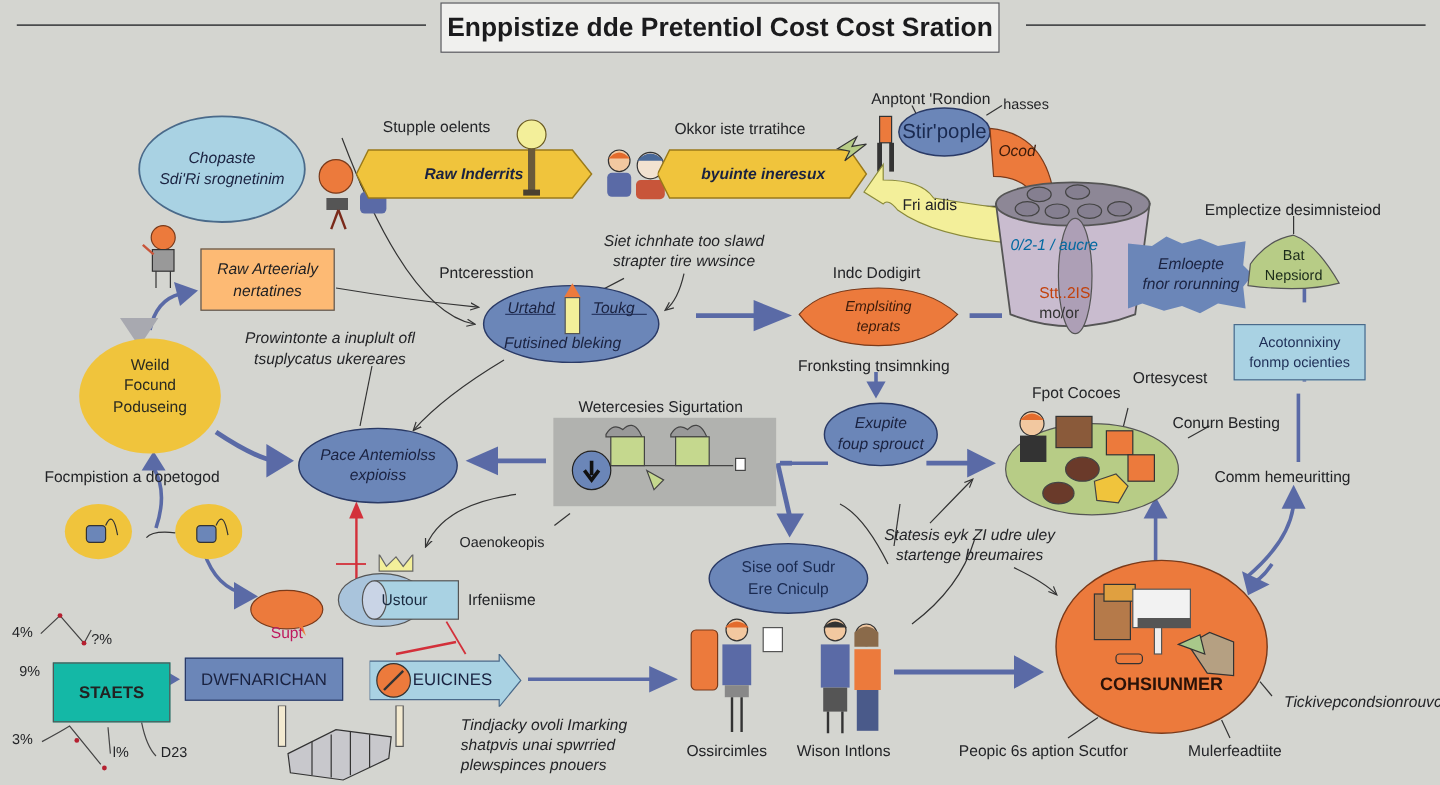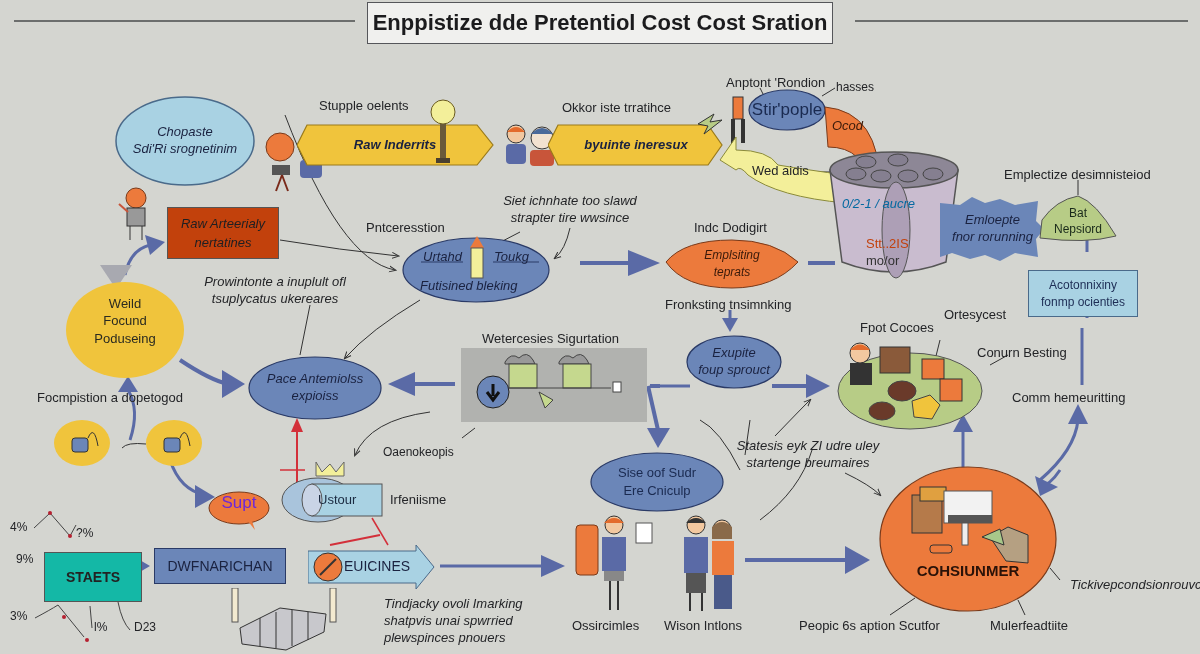--- a/index.html
+++ b/index.html
@@ -6,21 +6,21 @@
   html, body { width: 1200px; height: 654px; overflow: hidden; }
   body { background: #d4d5d0; font-family: "Liberation Sans", sans-serif; color: #1e1f22; position: relative; }
   .abs { position: absolute; }
   svg.layer { position: absolute; left: 0; top: 0; width: 1200px; height: 654px; }
   .title-box { left: 367px; top: 2px; width: 466px; height: 42px; background: #f0f0ee; border: 1.5px solid #55565a; display: flex; align-items: center; justify-content: center; font-weight: bold; font-size: 22px; color: #1b1b1d; }
   .lbl { font-size: 13px; color: #232427; white-space: nowrap; }
   .lbl.it { font-style: italic; justify-content: space-between; }
   .ctr { text-align: center; display: flex; flex-direction: column; align-items: center; justify-content: center; }
   .oval-text { font-size: 13px; font-style: italic; color: #1d2d55; line-height: 1.3; text-align: center; }
   .dark { color: #1a2240; }
-  .box { background: #c2410c; border: 1.5px solid #555; text-align: right; }
+  .box { background: #fdba74; border: 1.5px solid #555; text-align: right; }
 </style>
 </head>
 <body>
 
 <svg class="layer" viewBox="0 0 1200 654">
   <defs>
     <marker id="ah" markerWidth="8" markerHeight="8" refX="6" refY="4" orient="auto">
         <path d="M0,0 L8,4 L0,8 Z" fill="#5a6aa6"></path>
       </marker>
     <marker id="ahthin" markerWidth="8" markerHeight="8" refX="6" refY="4" orient="auto">
@@ -168,21 +168,21 @@
     <ellipse cx="40" cy="22" rx="38" ry="20" fill="#6b86b8" stroke="#2a3a66" stroke-width="1.2"></ellipse>
   </svg>
 <div class="abs ctr" style="left:747px;top:88px;width:80px;height:44px;font-size:17px;color:#1a2a50">Stir'pople</div>
 <svg class="abs" style="left:820px;top:102px" width="70" height="90">
     <path d="M5,5 Q60,10 60,85 L50,85 Q45,45 8,45 Z" fill="#ec7a3c" stroke="#7a3a1a"></path>
   </svg>
 <div class="abs" style="left:832px;top:118px;font-size:13px;font-style:italic;color:#3a1a0a">Ocod</div>
 <svg class="abs" style="left:718px;top:135px" width="130" height="70">
     <path d="M2,25 L18,2 L18,15 Q50,15 60,30 Q90,35 128,40 L128,68 Q60,62 30,40 Q22,30 18,35 Z" fill="#f3ef9a" stroke="#8a8a3a"></path>
   </svg>
-<div class="abs lbl" style="left:752px;top:163px">Wed aidis</div>
+<div class="abs lbl" style="left:752px;top:163px">Fri aidis</div>
 
 <svg class="abs" style="left:826px;top:150px" width="136" height="130">
   <path d="M4,20 L16,112 Q68,132 120,112 L132,20 Z" fill="#c9bccf" stroke="#555" stroke-width="1.5"></path>
   <ellipse cx="68" cy="20" rx="64" ry="18" fill="#8d8796" stroke="#555" stroke-width="1.5"></ellipse>
   <ellipse cx="40" cy="12" rx="10" ry="6" fill="#857f90" stroke="#444"></ellipse>
   <ellipse cx="72" cy="10" rx="10" ry="6" fill="#857f90" stroke="#444"></ellipse>
   <ellipse cx="30" cy="24" rx="10" ry="6" fill="#857f90" stroke="#444"></ellipse>
   <ellipse cx="55" cy="26" rx="10" ry="6" fill="#857f90" stroke="#444"></ellipse>
   <ellipse cx="82" cy="26" rx="10" ry="6" fill="#857f90" stroke="#444"></ellipse>
   <ellipse cx="107" cy="24" rx="10" ry="6" fill="#857f90" stroke="#444"></ellipse>
@@ -338,21 +338,21 @@
   </svg>
 <div class="abs ctr" style="left:589px;top:451px;width:136px;height:62px;font-size:13px;color:#1a2a50;line-height:1.4">
   <span>Sise oof Sudr</span>
   <span>Ere Cniculp</span>
 </div>
 
 <svg class="abs" style="left:207px;top:490px" width="64" height="40">
     <ellipse cx="32" cy="18" rx="30" ry="16" fill="#ec7a3c" stroke="#7a3a1a"></ellipse>
     <path d="M40,30 L48,40 L44,28 Z" fill="#ec7a3c"></path>
   </svg>
-<div class="abs ctr" style="left:207px;top:486px;width:64px;height:34px;font-size:17px;color:#6d28d9">Supt</div>
+<div class="abs ctr" style="left:207px;top:510px;width:64px;height:34px;font-size:13px;color:#be185d">Supt</div>
 <svg class="abs" style="left:278px;top:462px" width="110" height="65">
   <path d="M38,0 L44,10 L52,2 L58,10 L66,0 L66,14 L38,14 Z" fill="#f3ef9a" stroke="#666"></path>
   <ellipse cx="40" cy="38" rx="36" ry="22" fill="#a9c4dc" stroke="#555"></ellipse>
   <rect x="34" y="22" width="70" height="32" fill="#a9d2e3" stroke="#555"></rect>
   <ellipse cx="34" cy="38" rx="10" ry="16" fill="#c9d4e6" stroke="#555"></ellipse>
 </svg>
 <div class="abs" style="left:318px;top:492px;font-size:13px;color:#1a2a40">Ustour</div>
 <div class="abs lbl" style="left:390px;top:492px">Irfeniisme</div>
 
 <div class="abs lbl" style="left:10px;top:520px;font-size:12px">4%</div>

